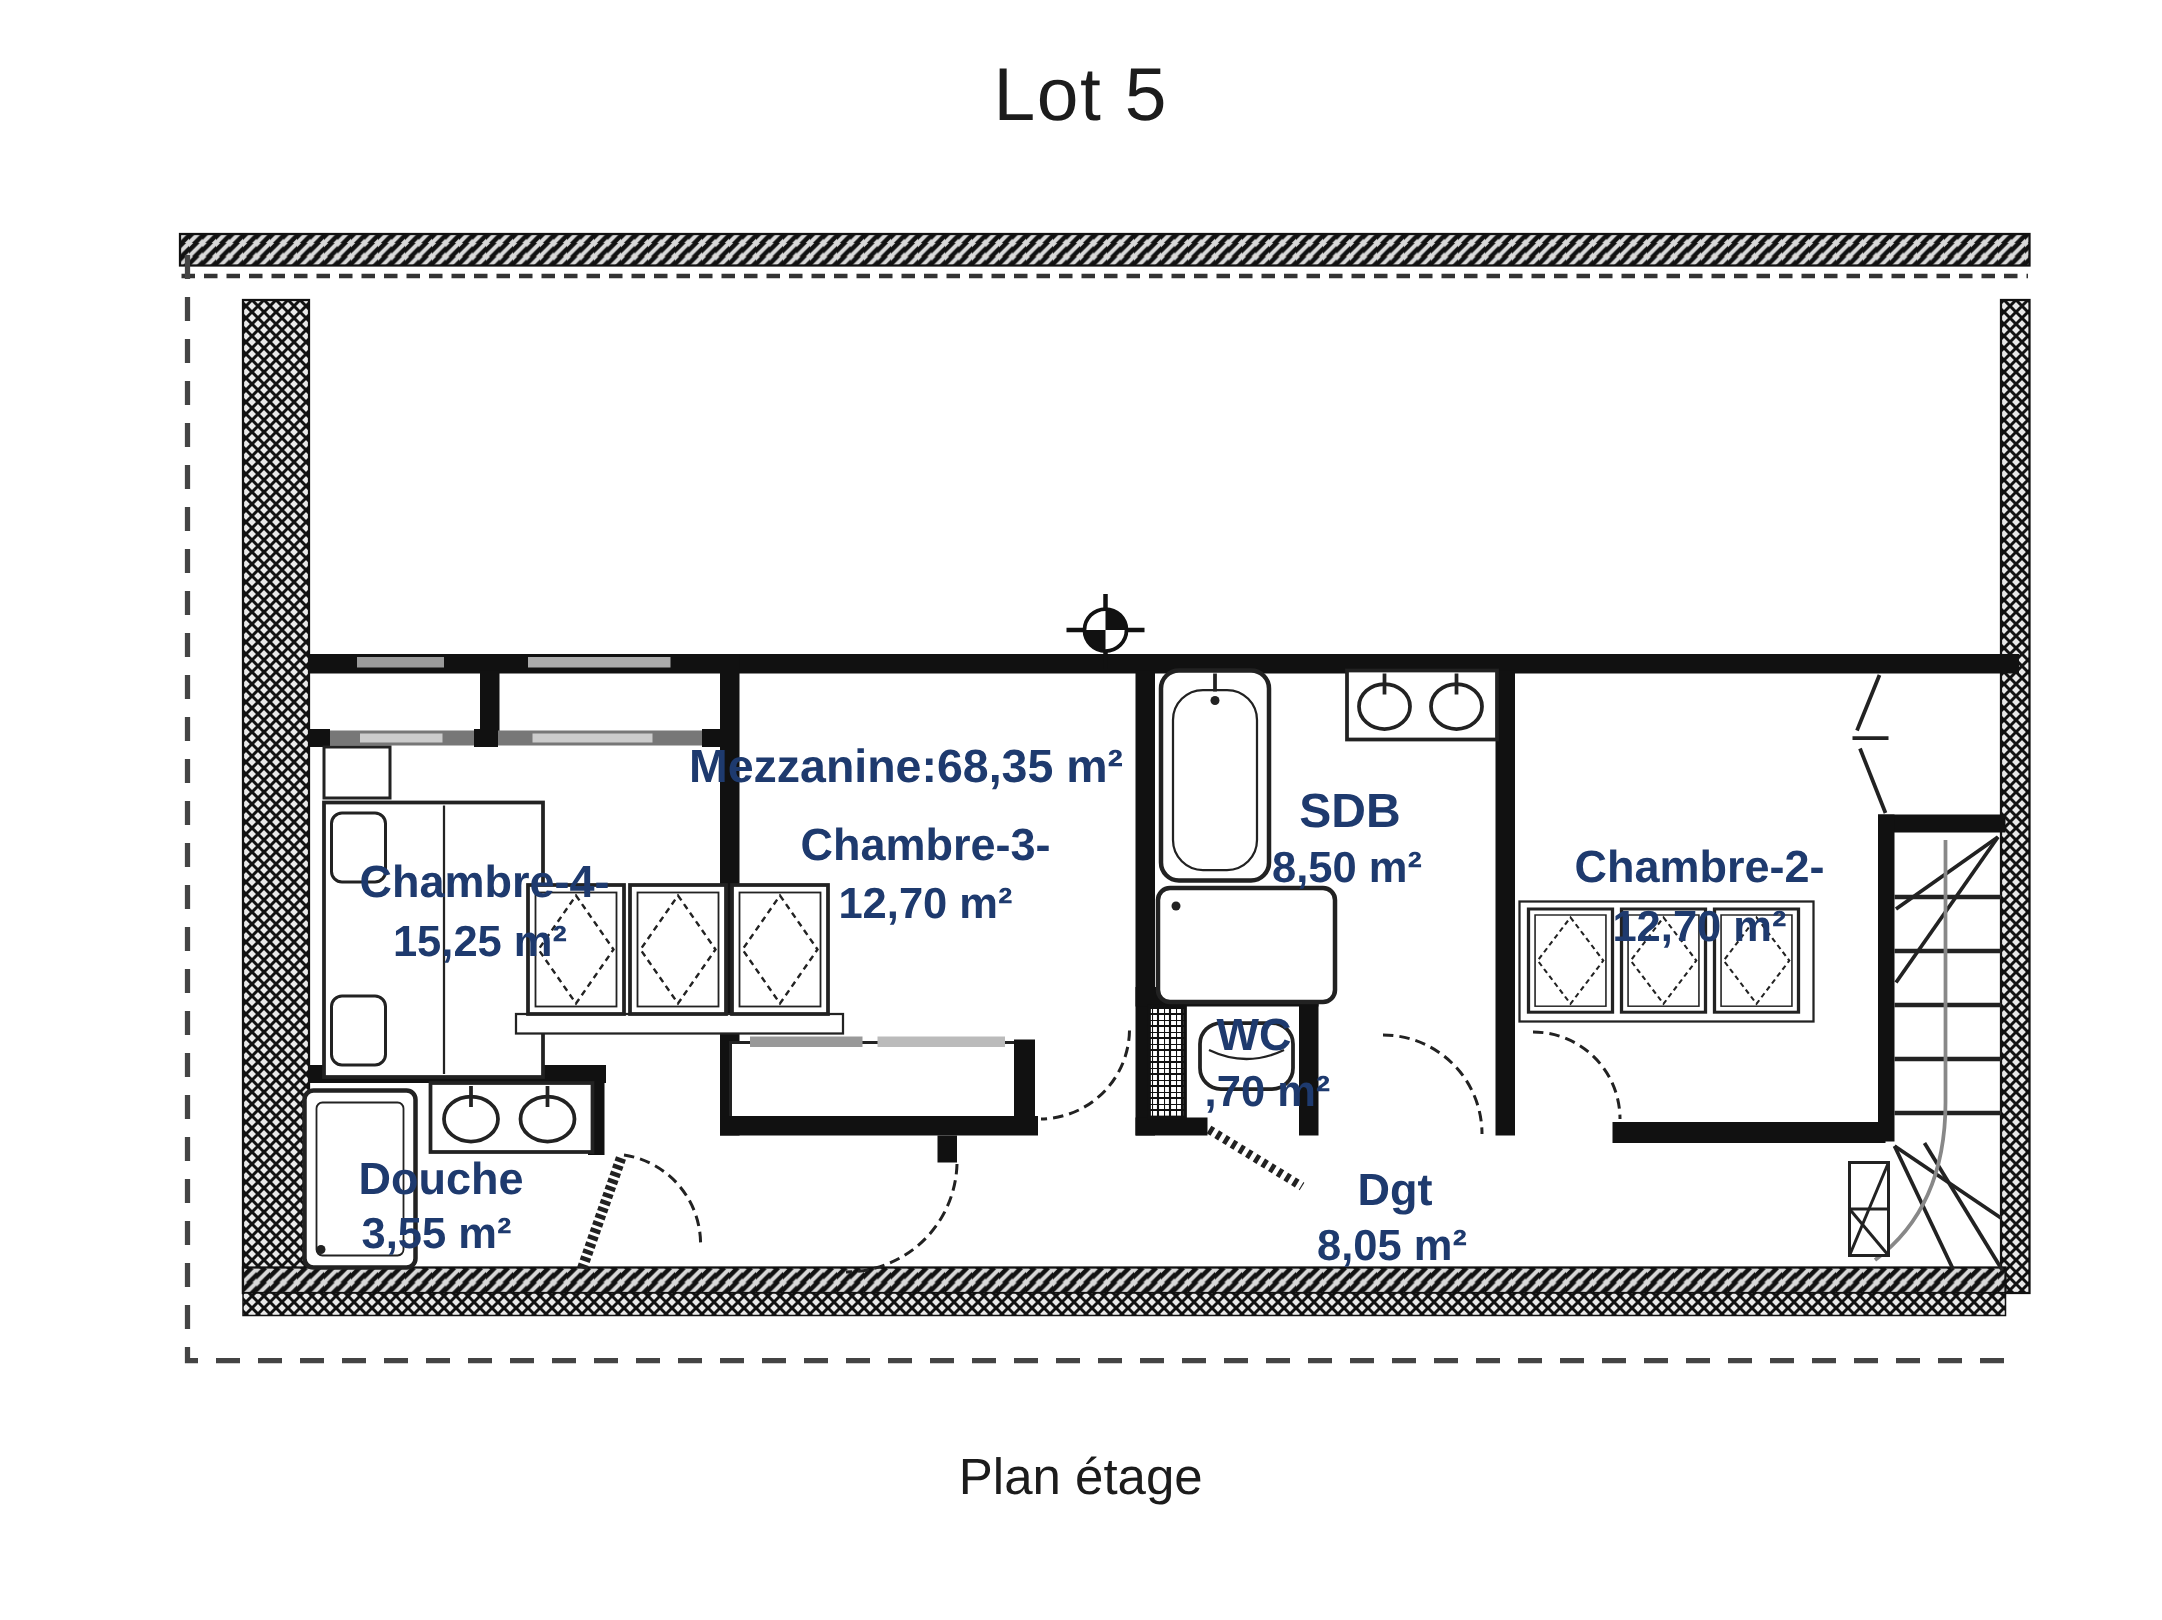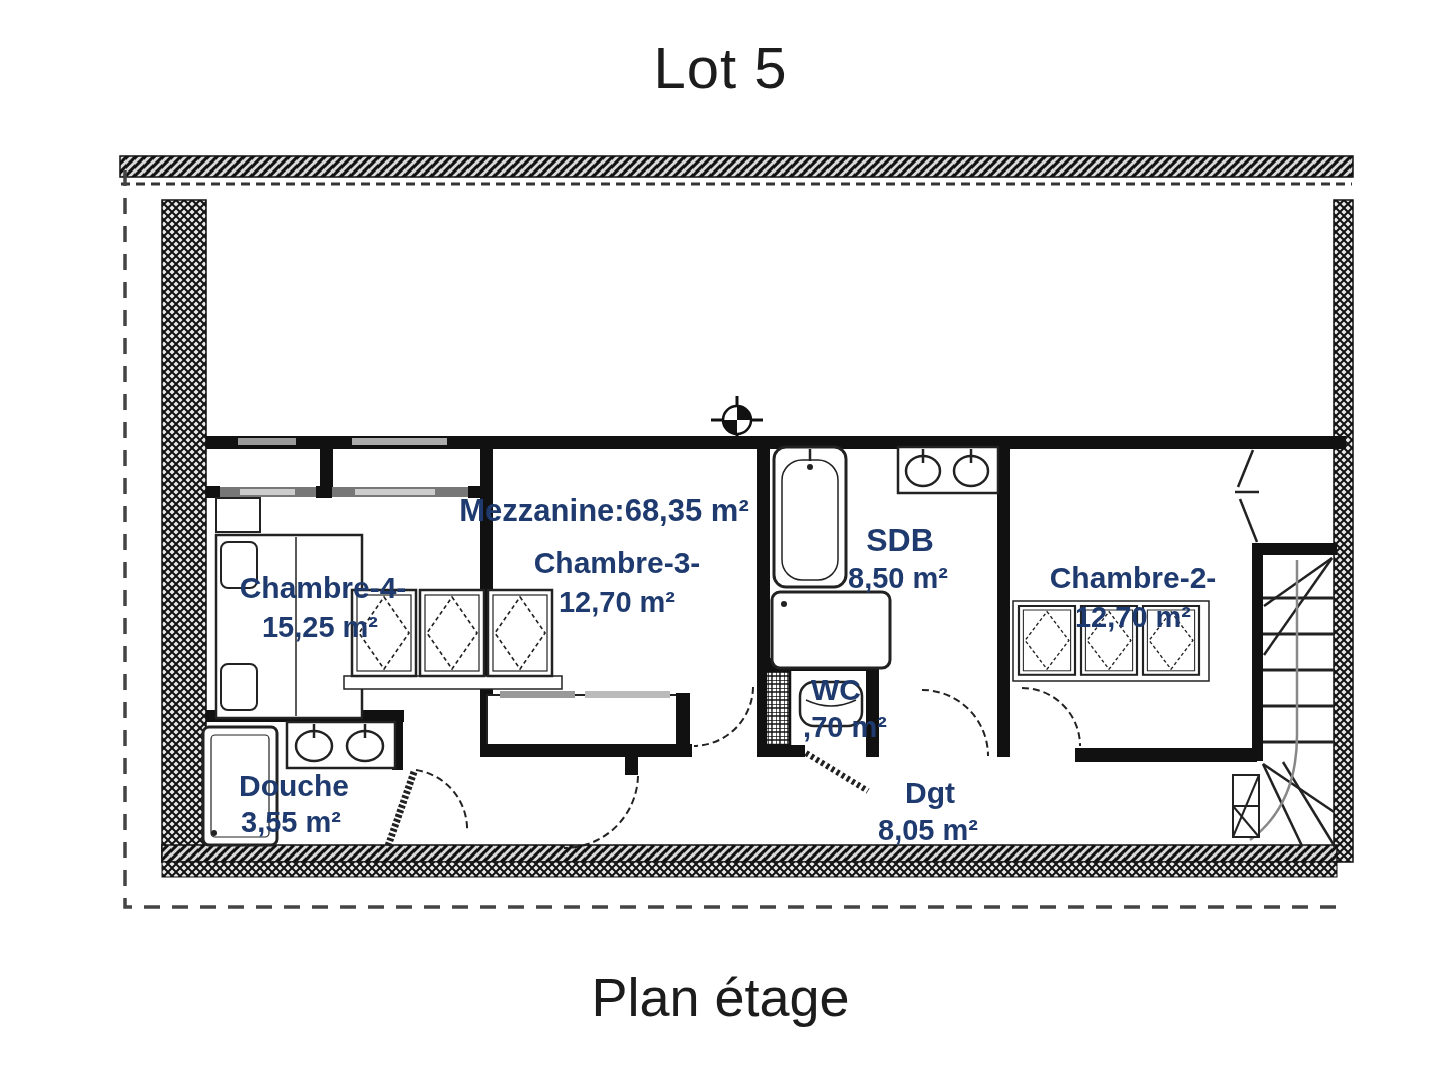--- a/index.html
+++ b/index.html
@@ -1,21 +1,21 @@
 <!DOCTYPE html>
 <html><head>
 <meta charset="utf-8">
 <style>
   html,body{margin:0;padding:0;background:#ffffff;}
   #stage{position:relative;width:1441px;height:1080px;background:#fff;overflow:hidden;
          font-family:"Liberation Sans",sans-serif;}
   .big-title{position:absolute;left:0;right:0;text-align:center;color:#1c1c1c;
              font-family:"Liberation Sans",sans-serif;font-weight:400;}
-  #lot-title{top:34px;font-size:58px;letter-spacing:1px;}
-  #plan-caption{top:966px;font-size:54px;}
+  #lot-title{top:34px;font-size:50px;letter-spacing:1px;}
+  #plan-caption{top:966px;font-size:34px;}
   svg text{font-family:"Liberation Sans",sans-serif;fill:#1e3a6e;font-weight:bold;}
   .room-name{font-size:30px;}
   .room-area{font-size:29px;}
   .mezz{font-size:31px;}
   .sdb-name{font-size:32px;}
 </style>
 </head>
 <body>
 
 <div id="stage">

